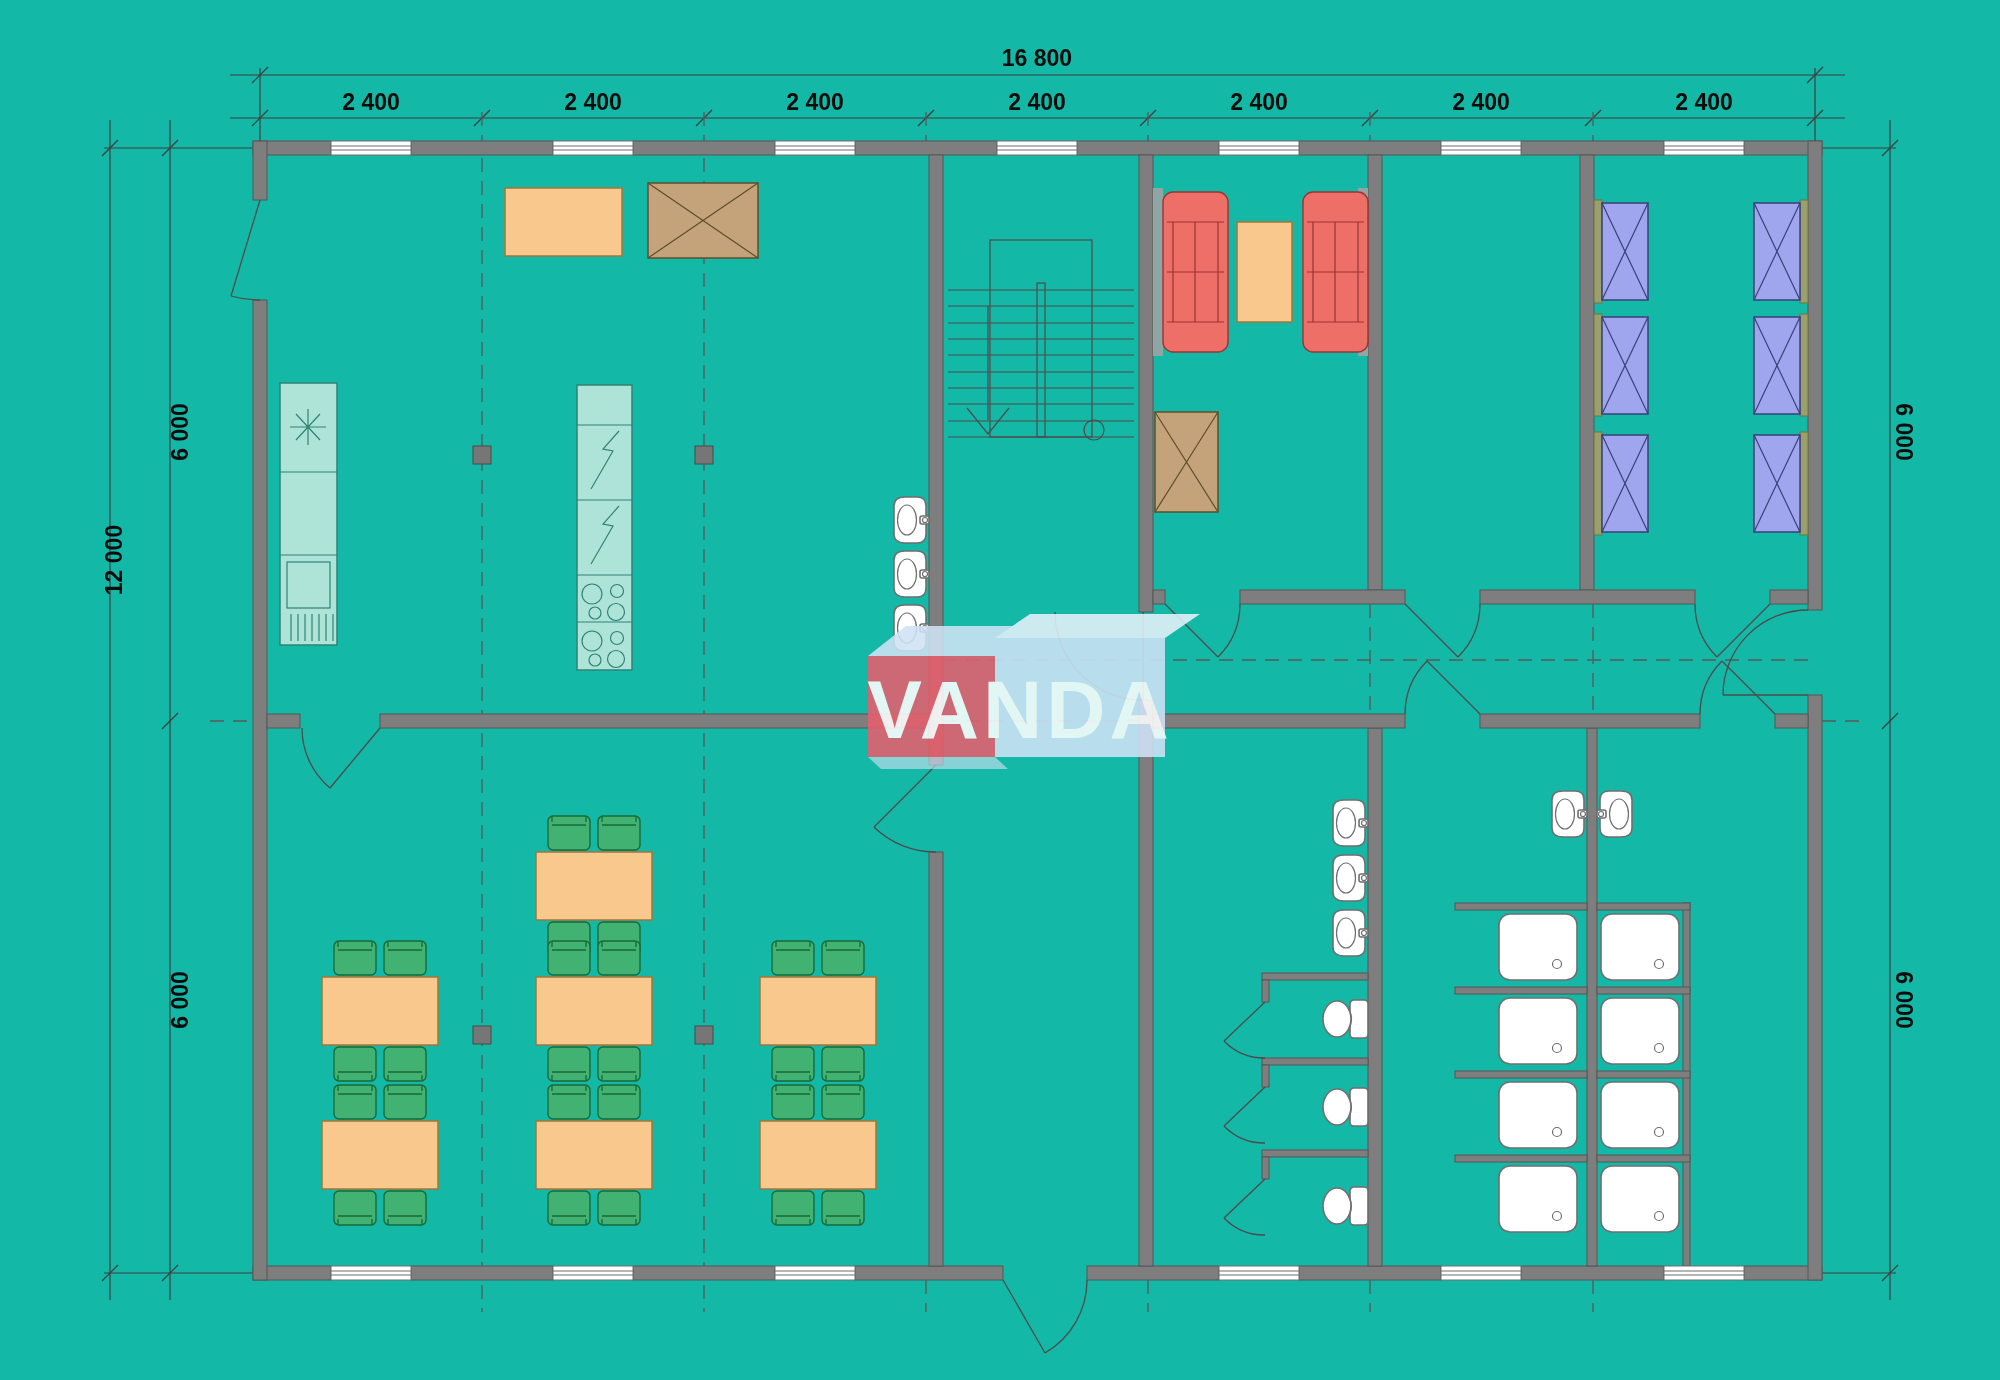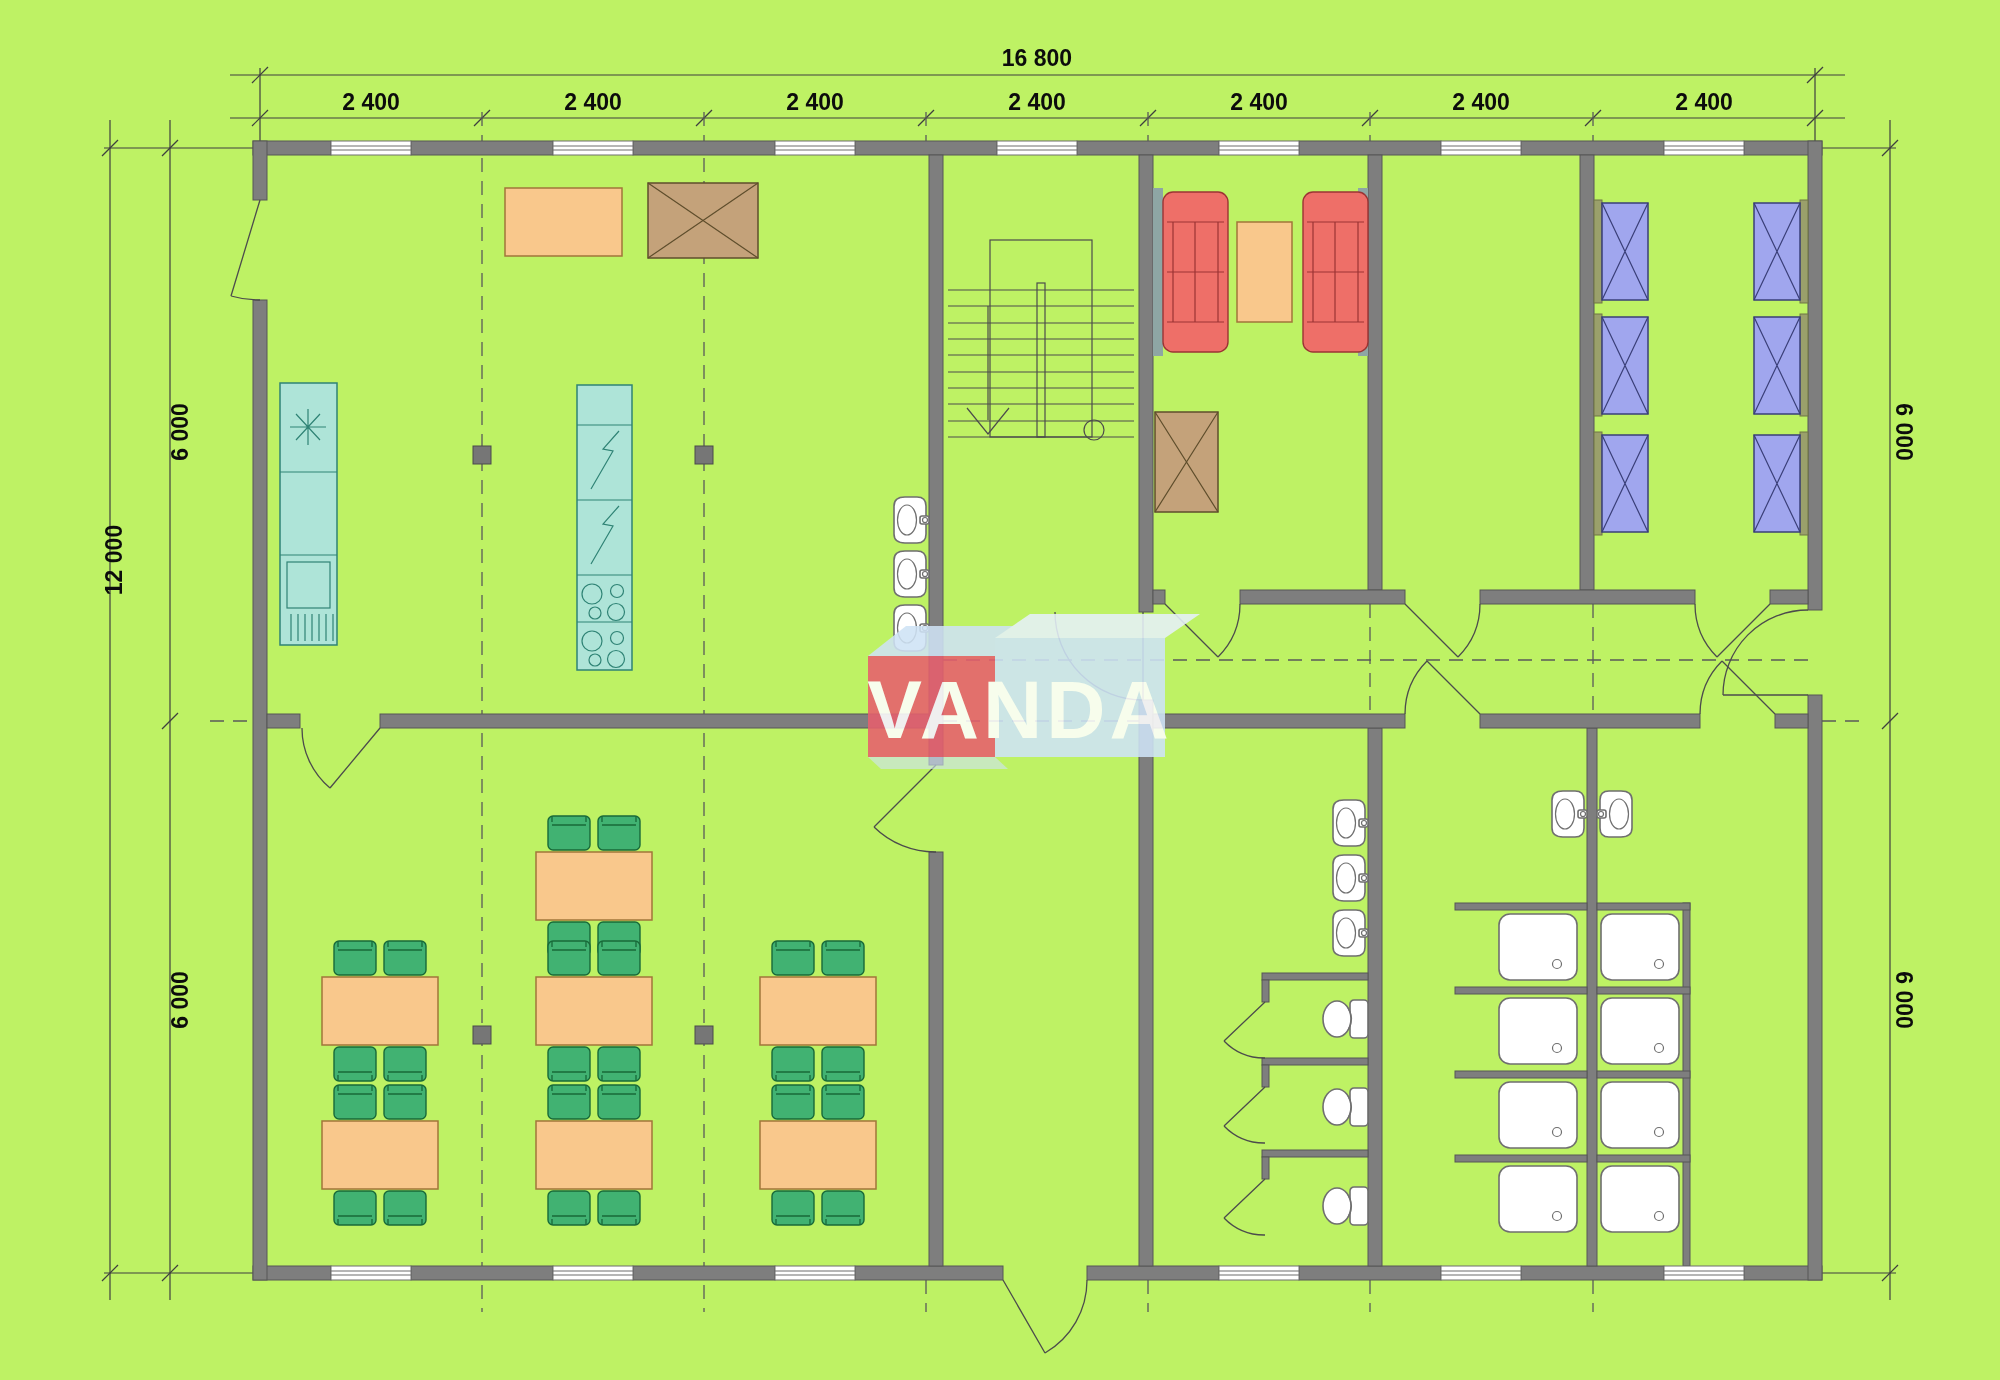--- a/index.html
+++ b/index.html
@@ -1,16 +1,16 @@
 <!DOCTYPE html>
 <html style="--wall: #7e7e7e; --wall-edge: #565656; --line: #4c4c4c; --fixture-line: #6f6f6f; --furniture-orange: #f9c88c; --furniture-orange-edge: #a1763a; --chair-green: #41b272; --chair-green-edge: #186a39; --kitchen-teal: #aee4d8; --kitchen-teal-edge: #2f8375; --sofa-red: #ee6f68; --sofa-red-edge: #9c3434; --wardrobe-brown: #c4a27a; --wardrobe-brown-edge: #5f4e2c; --bed-blue: #a0a6ee; --bed-blue-edge: #3a3f78; --bed-rail-olive: #9aa06b; --lounge-wall-strip: #8ea6a4; --column-gray: #767676; --dim-text: #0c0c0c; --logo-red: #e75f6e; --logo-red-top: #cfe3f5; --logo-blue: #cfe4f7; --logo-blue-top: #e6f1fa; --logo-text: #ffffff;"><head>
 <meta charset="utf-8">
 <style>
   html,body{margin:0;padding:0;background:#fff;}
-  .page{width:2000px;height:1380px;position:relative;background:#bef264;overflow:hidden;
+  .page{width:2000px;height:1380px;position:relative;background:#14b8a6;overflow:hidden;
         font-family:"Liberation Sans",sans-serif;}
   svg{display:block}
   .wall{fill:var(--wall);stroke:var(--wall-edge);stroke-width:1;}
   .win rect{fill:#fff;stroke:var(--fixture-line);stroke-width:1;}
   .thin{fill:none;stroke:var(--line);stroke-width:1.2;}
   .door{fill:none;stroke:var(--line);stroke-width:1.3;}
   .dash{fill:none;stroke:#5a5a5a;stroke-width:1.3;stroke-dasharray:14 9;}
   .dim{fill:none;stroke:#3f3f3f;stroke-width:1.2;}
   .dimtext{font-weight:700;font-size:23px;fill:var(--dim-text);}
   .teal{fill:var(--kitchen-teal);stroke:var(--kitchen-teal-edge);stroke-width:1.5;}

